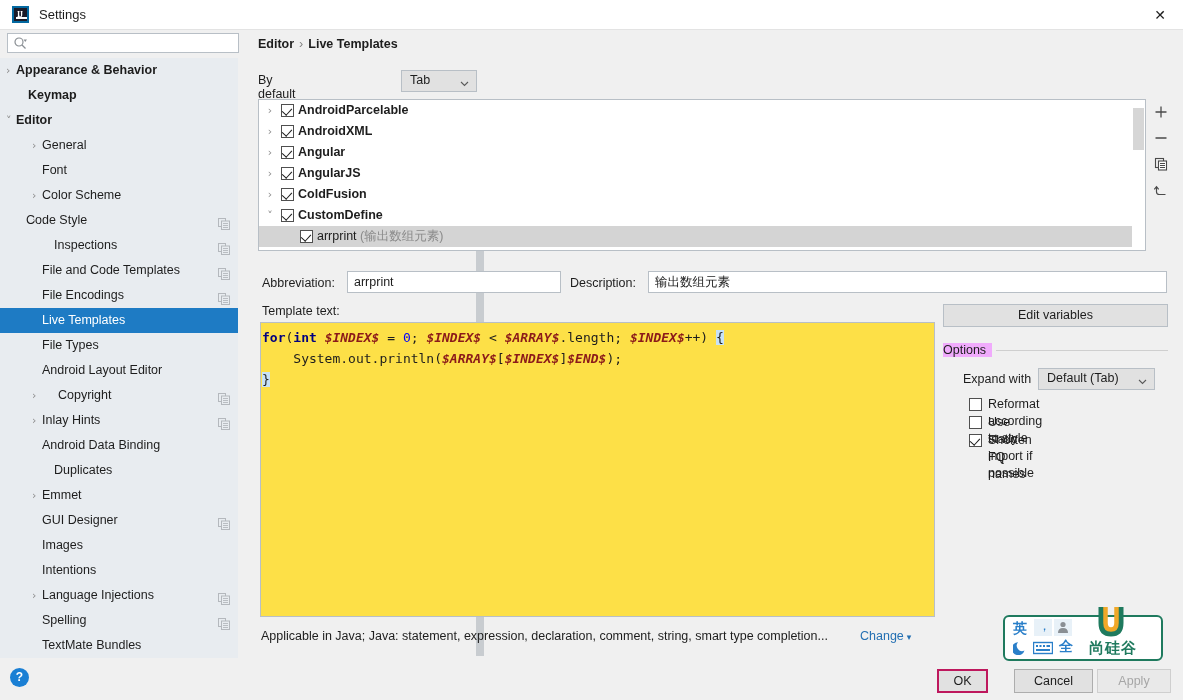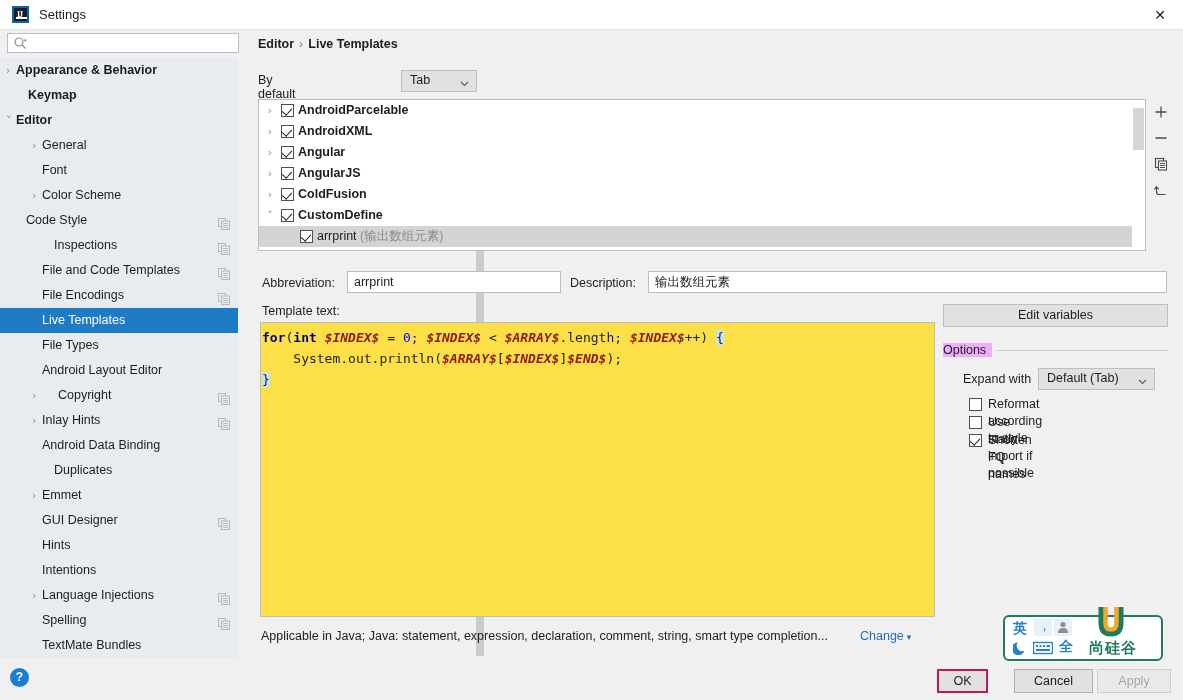--- a/index.html
+++ b/index.html
@@ -688,21 +688,21 @@
         <span class="lbl" style="left: 42px;">GUI Designer</span>
         <span class="sb-copy"><svg width="12" height="12" viewBox="0 0 12 12">
             <rect x="0.5" y="0.5" width="7" height="8" fill="none" stroke="#8a8f94" stroke-width="1"></rect>
             <rect x="3.5" y="3" width="8" height="8.5" fill="#e8ecf0" stroke="#8a8f94" stroke-width="1"></rect>
             <line x1="5" y1="5.5" x2="10" y2="5.5" stroke="#8a8f94" stroke-width="0.9"></line>
             <line x1="5" y1="7.5" x2="10" y2="7.5" stroke="#8a8f94" stroke-width="0.9"></line>
             <line x1="5" y1="9.5" x2="10" y2="9.5" stroke="#8a8f94" stroke-width="0.9"></line>
           </svg></span>
       </div>
       <div class="sb-item">
-        <span class="lbl" style="left: 42px;">Hints</span>
+        <span class="lbl" style="left: 42px;">Images</span>
       </div>
       <div class="sb-item">
         <span class="lbl" style="left: 42px;">Intentions</span>
       </div>
       <div class="sb-item">
         <span class="arrow" style="left: 32px;">›</span>
         <span class="lbl" style="left: 42px;">Language Injections</span>
         <span class="sb-copy"><svg width="12" height="12" viewBox="0 0 12 12">
             <rect x="0.5" y="0.5" width="7" height="8" fill="none" stroke="#8a8f94" stroke-width="1"></rect>
             <rect x="3.5" y="3" width="8" height="8.5" fill="#e8ecf0" stroke="#8a8f94" stroke-width="1"></rect>

